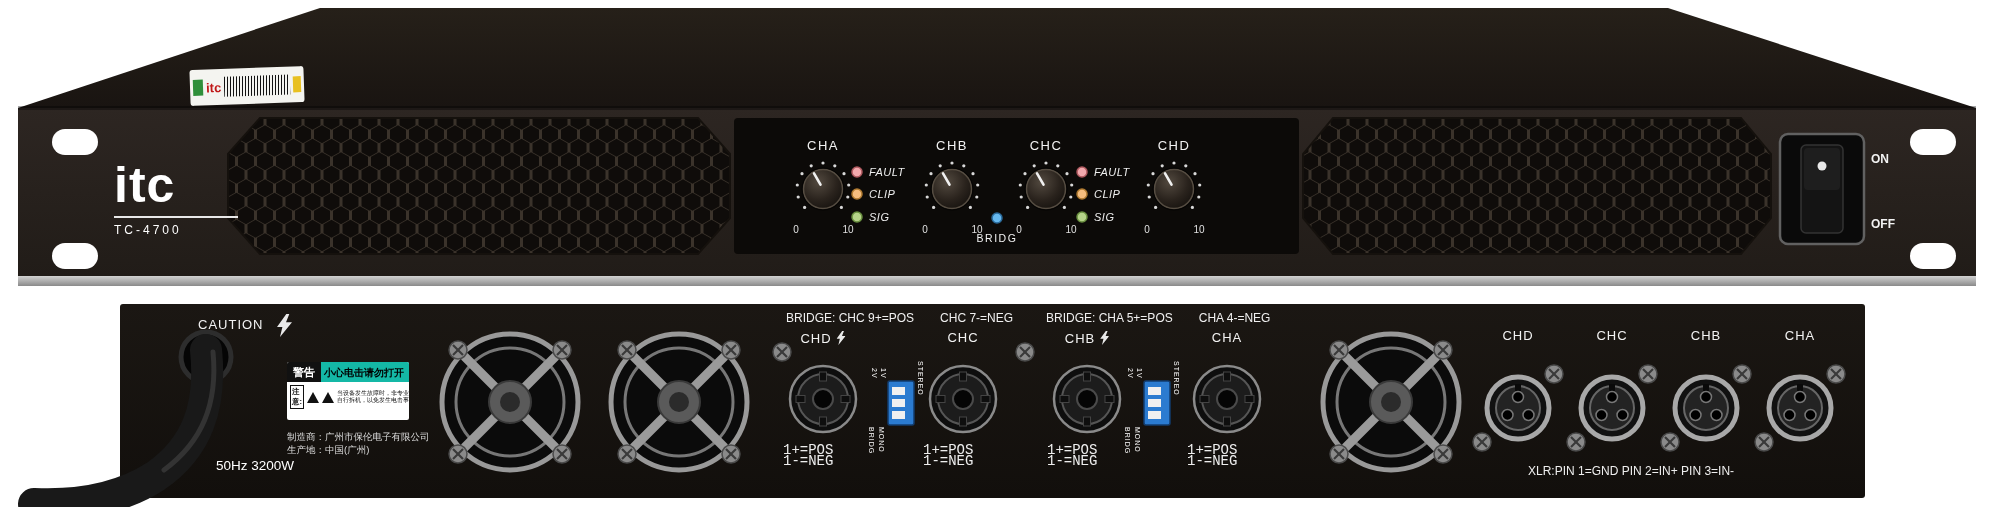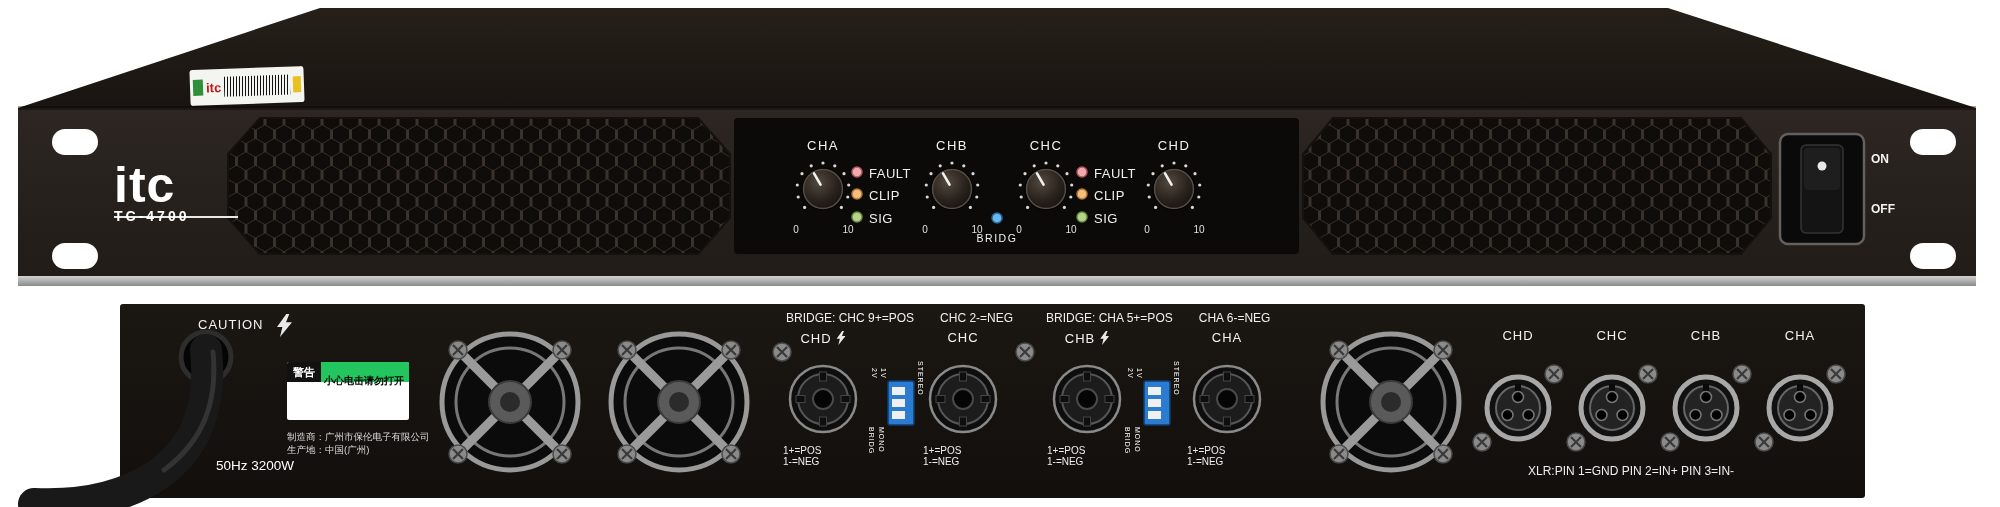--- a/index.html
+++ b/index.html
@@ -20,45 +20,45 @@
              background: #f4f4f0; border-radius: 3px; transform: rotate(-2deg);
              display: flex; align-items: center; gap: 3px; padding: 3px; }
   .sticker .greensq { width: 10px; height: 16px; background: #2f8f3a; }
   .sticker .brandred { font-size: 13px; font-weight: bold; color: #c01818; }
   .sticker .barcode { flex: 1; height: 20px;
              background: repeating-linear-gradient(90deg, #111 0 1px, #f4f4f0 1px 3px); }
   .sticker .yellowsq { width: 8px; height: 16px; background: #e8c020; }
   .brand { position: absolute; left: 96px; top: 154px; color: #fff; font-size: 50px;
            font-weight: bold; letter-spacing: 1px; line-height: 1; }
   .brand-line { position: absolute; left: 96px; top: 210px; width: 124px; height: 2px; background: #e8e8e8; }
-  .model { position: absolute; left: 96px; top: 202px; color: #fff; font-size: 14px; letter-spacing: 3px; font-weight: bold; }
+  .model { position: absolute; left: 96px; top: 217px; color: #fff; font-size: 12px; letter-spacing: 3px; }
   .chlabel { font-size: 13px; letter-spacing: 1.5px; top: 133px; }
   .scalenum { font-size: 10px; color: #e0e0e0; top: 219px; }
-  .ledlabel { font-size: 13px; letter-spacing: .5px; color: #eee; }
+  .ledlabel { font-size: 11px; letter-spacing: .5px; color: #eee; font-style: italic; }
   .power { top: 227px; font-size: 10.5px; letter-spacing: 1.5px; }
   .onoff { font-size: 12px; font-weight: bold; }
   .wsticker { position: absolute; left: 167px; top: 58px; width: 122px; height: 58px;
               background: #fff; border-radius: 2px; overflow: hidden; font-family: "Liberation Sans", sans-serif; }
   .wtop { display: flex; height: 20px; }
   .wtitle { background: #111; color: #fff; font-size: 11px; font-weight: bold;
             padding: 3px 6px 0 6px; white-space: nowrap; }
-  .wsub { background: #22c55e; color: #000; font-size: 10px; font-weight: bold;
-          padding: 12px 3px 0 3px; flex: 1; white-space: nowrap; }
+  .wsub { background: #14b8a6; color: #000; font-size: 10px; font-weight: bold;
+          padding: 4px 3px 0 3px; flex: 1; white-space: nowrap; }
   .wbody { display: flex; align-items: center; gap: 3px; padding: 3px; background: #fff; }
   .wnotice { border: 1px solid #111; color: #111; font-size: 7.5px; font-weight: bold; padding: 1px; }
   .tri { width: 0; height: 0; border-left: 6px solid transparent; border-right: 6px solid transparent;
          border-bottom: 11px solid #111; }
   .wlines { color: #111; font-size: 6px; line-height: 7.5px; white-space: nowrap; }
   .mfr { font-size: 9.5px; color: #ddd; }
   .spec { font-size: 13.5px; color: #fff; }
   .bridge { top: 8px; font-size: 12px; color: #f0f0f0; }
   .bridge .gap { display: inline-block; width: 26px; }
   .spklabel { top: 27px; font-size: 13px; letter-spacing: 1px; display: flex; align-items: center; }
   .spklabel .bolt { width: 9px; height: 14px; margin-left: 5px; }
-  .pol { top: 141px; font-size: 10px; line-height: 11px; color: #eee; }
+  .pol { top: 141px; font-size: 14px; line-height: 11px; color: #eee; font-family: Liberation Mono, monospace; }
   .diplabel { font-size: 7px; color: #fff; letter-spacing: 1px; }
   .xlrlabel { top: 25px; font-size: 13px; letter-spacing: 1px; }
   .xlrnote { left: 1408px; top: 161px; font-size: 12px; color: #eee; }
 </style>
 </head>
 <body>
 
 <div class="stage">
 
   <div class="front-unit">
@@ -173,21 +173,21 @@
     <div class="t ledlabel" style="left:851px;top:161px">FAULT</div>
     <div class="t ledlabel" style="left:851px;top:183px">CLIP</div>
     <div class="t ledlabel" style="left:851px;top:206px">SIG</div>
     <div class="t ledlabel" style="left:1076px;top:161px">FAULT</div>
     <div class="t ledlabel" style="left:1076px;top:183px">CLIP</div>
     <div class="t ledlabel" style="left:1076px;top:206px">SIG</div>
 
     <div class="t power cc" style="left:979px">BRIDG</div>
 
     <div class="t onoff" style="left:1853px;top:147px">ON</div>
-    <div class="t onoff" style="left:1853px;top:197px">OFF</div>
+    <div class="t onoff" style="left:1853px;top:212px">OFF</div>
   </div>
 
   <div class="rear-unit">
 
     <svg width="1745" height="194" viewBox="0 0 1745 194" style="position:absolute;left:0;top:0" xmlns="http://www.w3.org/2000/svg" xmlns:xlink="http://www.w3.org/1999/xlink">
       <defs>
         <g id="screwSym">
           <circle r="9" fill="#8a8a8a" stroke="#4a4a4a" stroke-width="1.5"></circle>
           <line x1="-5" y1="-5" x2="5" y2="5" stroke="#3a3a3a" stroke-width="2.2"></line>
           <line x1="-5" y1="5" x2="5" y2="-5" stroke="#3a3a3a" stroke-width="2.2"></line>
@@ -275,31 +275,40 @@
     </svg>
 
     <div class="t" style="left:78px;top:14px;font-size:13px;letter-spacing:1px">CAUTION</div>
     <div class="bolt abs" style="left:157px;top:10px;width:15px;height:23px"></div>
 
     <div class="wsticker">
       <div class="wtop">
         <span class="wtitle">警告</span>
         <span class="wsub">小心电击请勿打开</span>
       </div>
+      <div class="wbody">
+        <span class="wnotice">注意:</span>
+        <span class="tri"></span>
+        <span class="tri"></span>
+        <span class="wlines">
+          <span>当设备发生故障时，非专业人员切勿</span><br>
+          <span>自行拆机，以免发生电击事故。</span>
+        </span>
+      </div>
     </div>
 
     <div class="t mfr" style="left:167px;top:128px">制造商：广州市保伦电子有限公司</div>
     <div class="t mfr" style="left:167px;top:141px">生产地：中国(广州)</div>
     <div class="t spec" style="left:96px;top:155px">50Hz 3200W</div>
 
     <div class="t bridge" style="left:666px">
-      <span>BRIDGE: CHC 9+=POS</span><span class="gap"></span><span>CHC 2-=NEG</span>
+      <span>BRIDGE: CHC 9+=POS</span><span class="gap"></span><span>CHC 7-=NEG</span>
     </div>
     <div class="t bridge" style="left:926px">
-      <span>BRIDGE: CHA 5+=POS</span><span class="gap"></span><span>CHA 6-=NEG</span>
+      <span>BRIDGE: CHA 5+=POS</span><span class="gap"></span><span>CHA 4-=NEG</span>
     </div>
 
     <div class="t spklabel cc" style="left:703px">
       <span>CHD</span>
         <span class="bolt"></span>
     </div>
     <div class="t spklabel cc" style="left:843px">
       <span>CHC</span>
     </div>
     <div class="t spklabel cc" style="left:967px">

